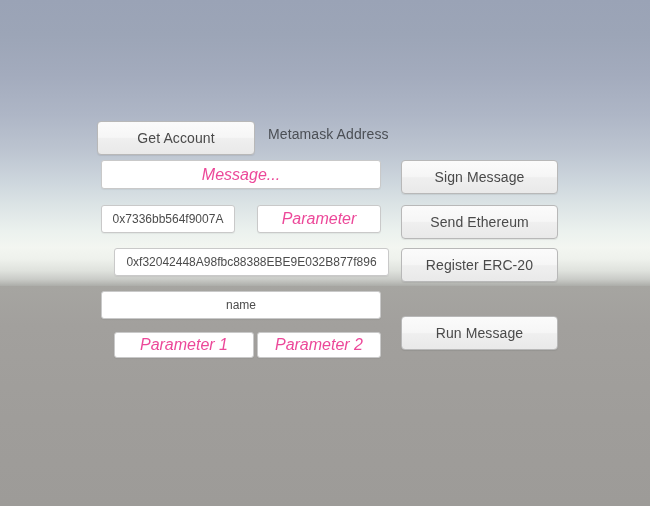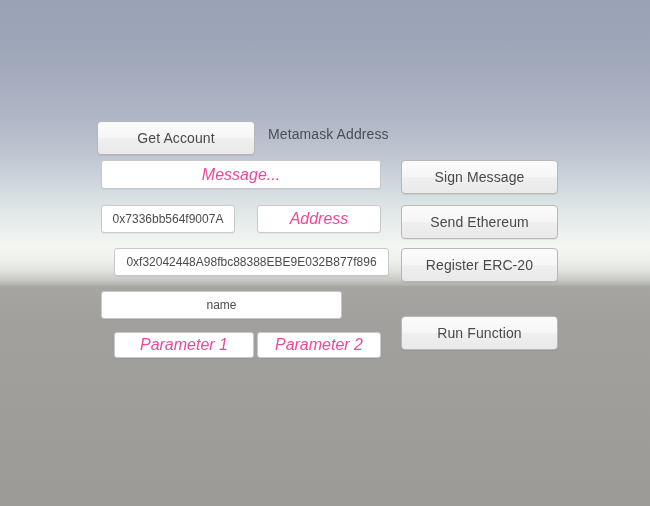--- a/index.html
+++ b/index.html
@@ -120,21 +120,21 @@
   #fld-message      { left: 101px; top: 160px; width: 280px; height: 29px; }
   #btn-sign-message { left: 401px; top: 160px; width: 157px; height: 28px; }
 
   #fld-address      { left: 101px; top: 205px; width: 134px; height: 28px; }
   #fld-amount       { left: 257px; top: 205px; width: 124px; height: 28px; }
   #btn-send-eth     { left: 401px; top: 205px; width: 157px; height: 20px; }
 
   #fld-erc20        { left: 114px; top: 248px; width: 275px; height: 28px; }
   #btn-register     { left: 401px; top: 248px; width: 157px; height: 28px; }
 
-  #fld-function     { left: 101px; top: 291px; width: 241px; height: 28px; }
+  #fld-function     { left: 101px; top: 291px; width: 280px; height: 28px; }
 
   #fld-param1       { left: 114px;  top: 332px; width: 140px; height: 26px; }
   #fld-param2       { left: 257px; top: 332px; width: 124px; height: 26px; }
   #btn-run          { left: 401px; top: 316px; width: 157px; height: 28px; }
 </style>
 </head>
 <body>
 
 <div id="scene">
 
@@ -146,30 +146,30 @@
     <button class="unity-btn" id="btn-get-account">Get Account</button>
 
     <div class="scene-label" id="lbl-metamask">Metamask Address</div>
 
     <div class="unity-field placeholder" id="fld-message">Message...</div>
 
     <button class="unity-btn" id="btn-sign-message">Sign Message</button>
 
     <div class="unity-field" id="fld-address">0x7336bb564f9007A</div>
 
-    <div class="unity-field placeholder" id="fld-amount">Address</div>
+    <div class="unity-field placeholder" id="fld-amount">Parameter</div>
 
     <button class="unity-btn" id="btn-send-eth">Send Ethereum</button>
 
     <div class="unity-field" id="fld-erc20">0xf32042448A98fbc88388EBE9E032B877f896</div>
 
     <button class="unity-btn" id="btn-register">Register ERC-20</button>
 
     <div class="unity-field" id="fld-function">name</div>
 
     <div class="unity-field placeholder" id="fld-param1">Parameter 1</div>
 
     <div class="unity-field placeholder" id="fld-param2">Parameter 2</div>
 
-    <button class="unity-btn" id="btn-run">Run Function</button>
+    <button class="unity-btn" id="btn-run">Run Message</button>
 
   </div>
 </div>
 
 </body></html>

